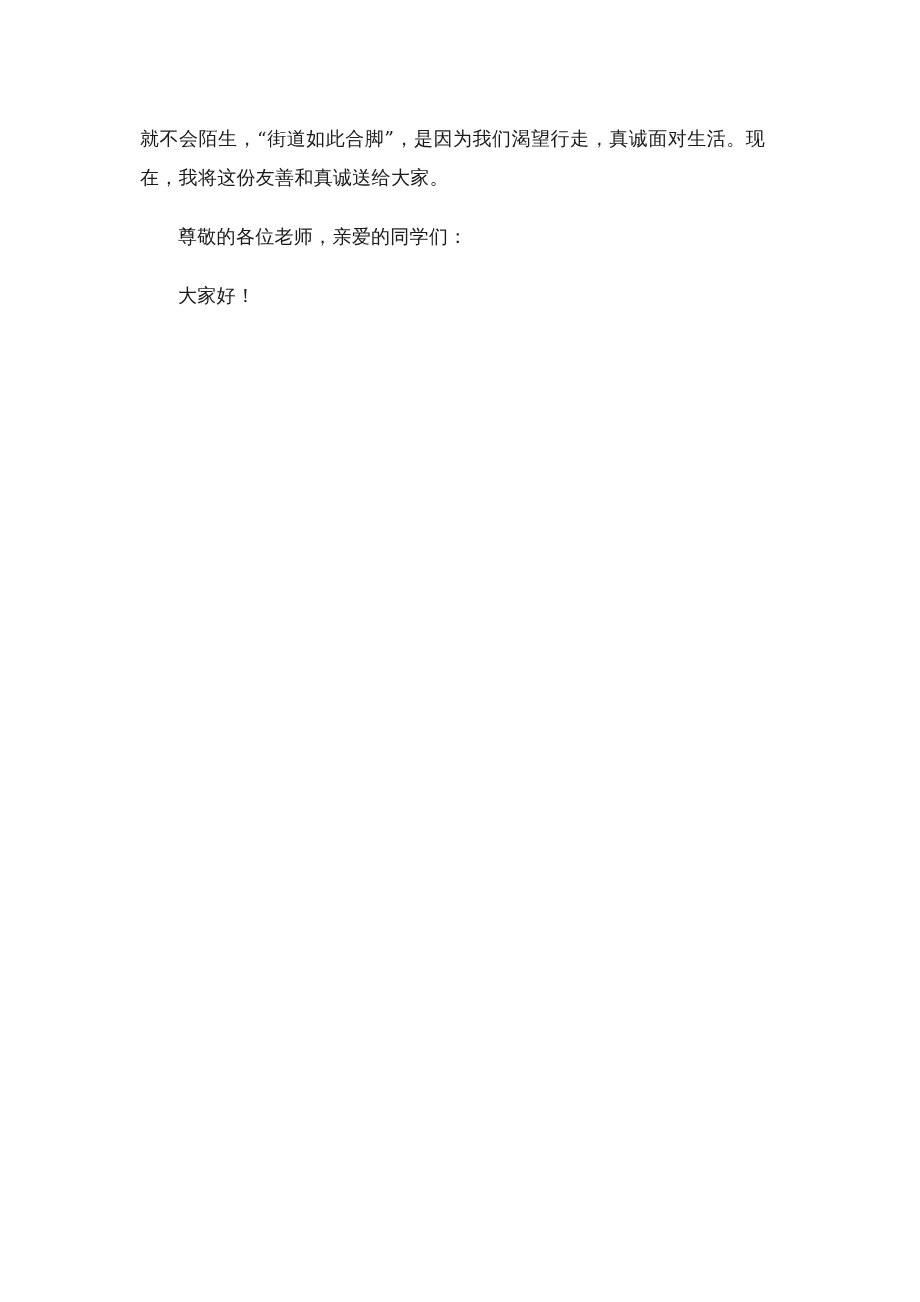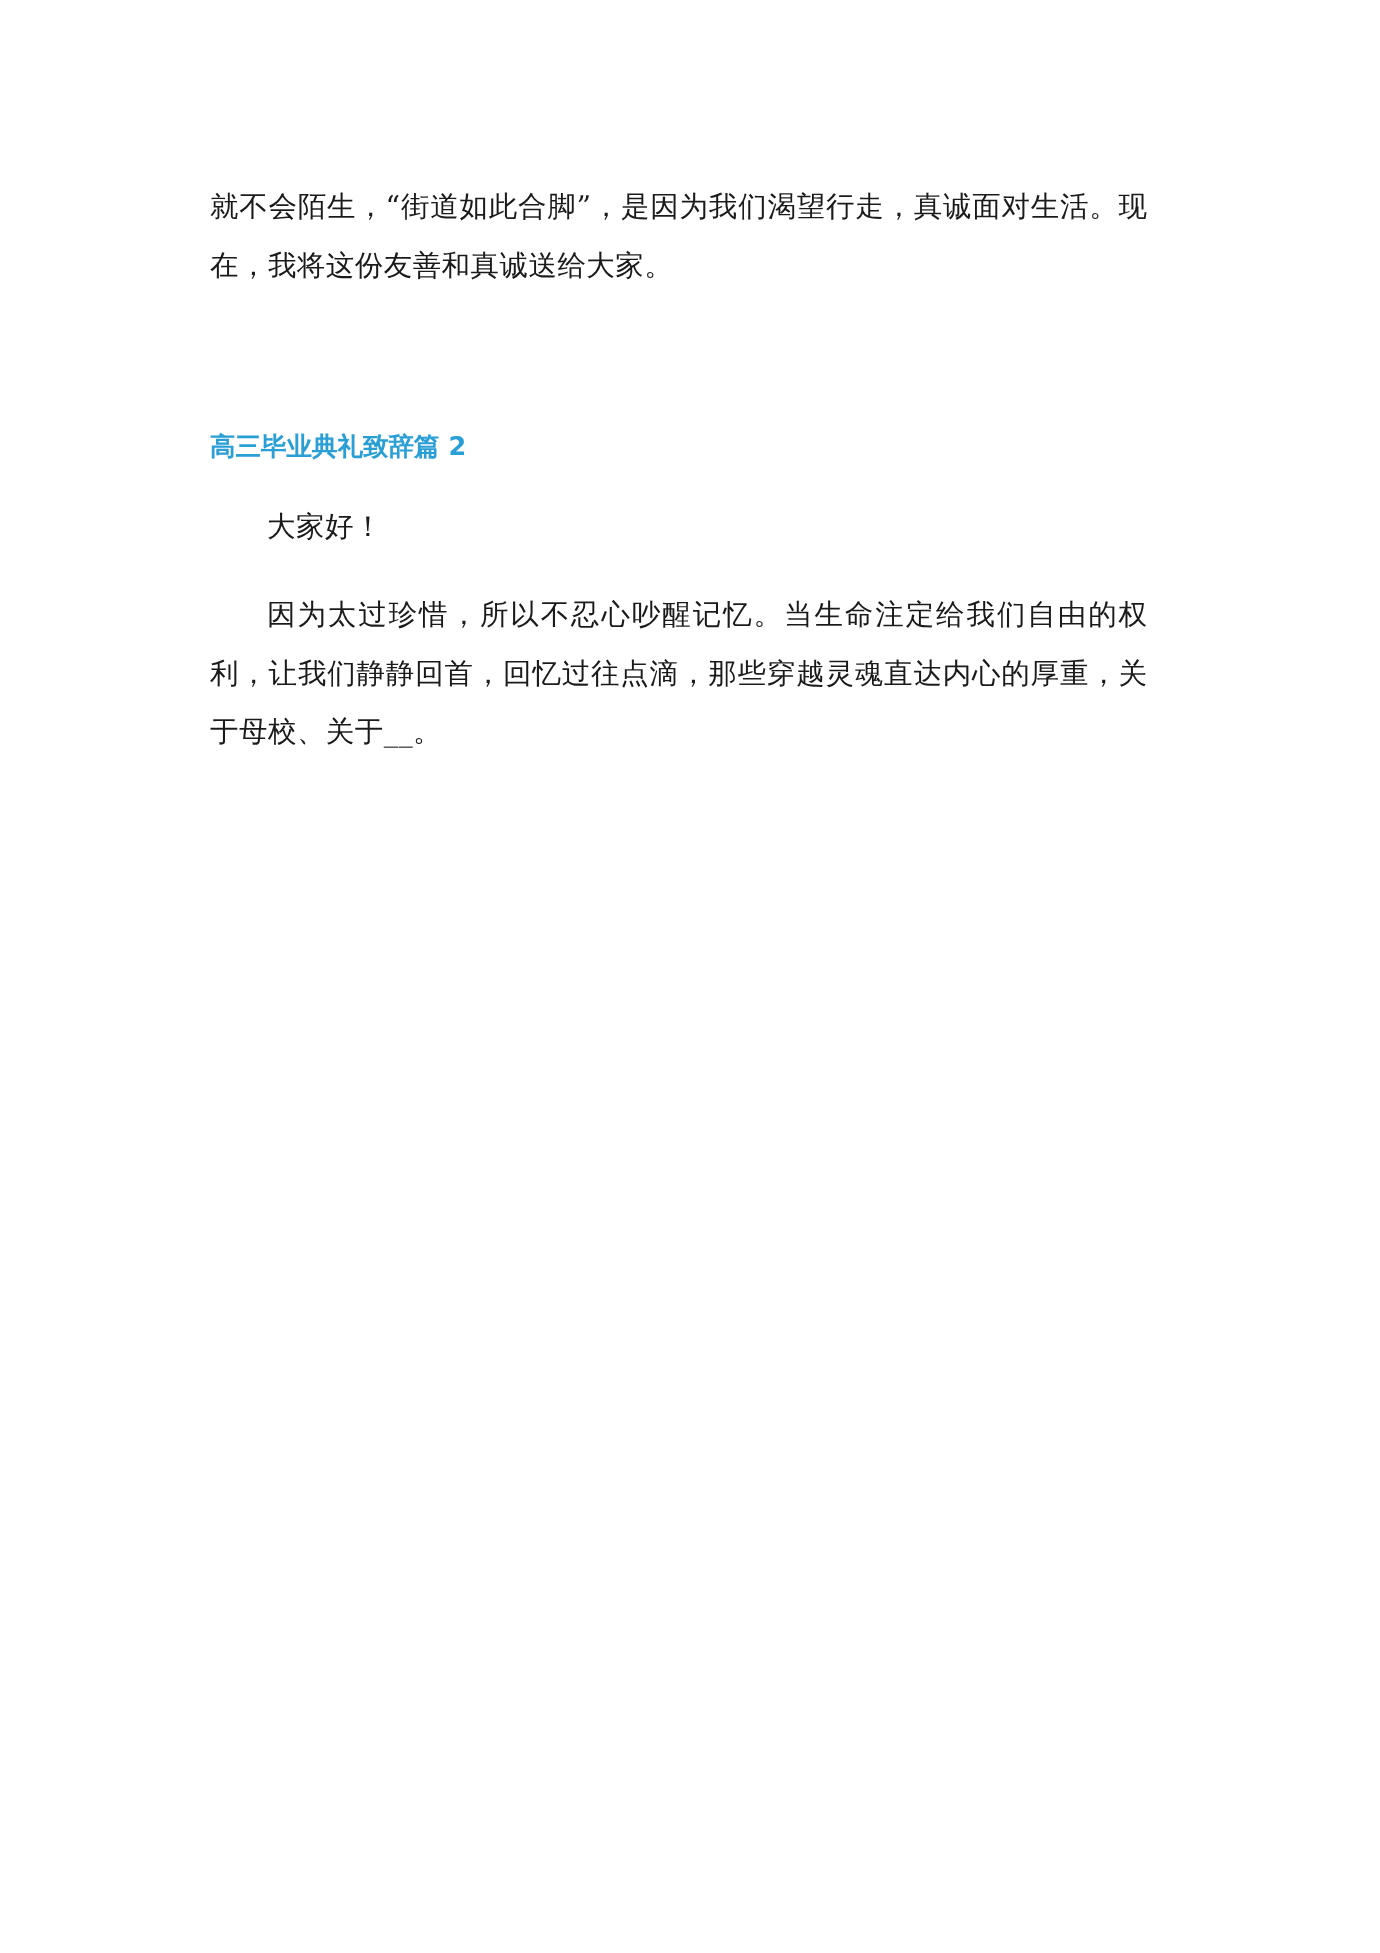--- a/index.html
+++ b/index.html
@@ -10,17 +10,16 @@
   .indent { text-indent:38px; }
   .heading { font-family:"DejaVu Sans","Liberation Sans",sans-serif; font-weight:bold; color:#2a9fd6;
              font-size:17px; line-height:39px; margin:82px 0 14px 0; }
 </style>
 </head>
 <body>
 
 <div class="page">
   <p class="para">就不会陌生，“街道如此合脚”，是因为我们渴望行走，真诚面对生活。现在，我将这份友善和真诚送给大家。</p>
 
-  <h2 class="heading">高三毕业典礼致辞篇 2</h2>
 
+  <p class="para indent">尊敬的各位老师，亲爱的同学们：</p>
   <p class="para indent">大家好！</p>
-  <p class="para indent">因为太过珍惜，所以不忍心吵醒记忆。当生命注定给我们自由的权利，让我们静静回首，回忆过往点滴，那些穿越灵魂直达内心的厚重，关于母校、关于__。</p>
 </div>
 
 </body></html>

